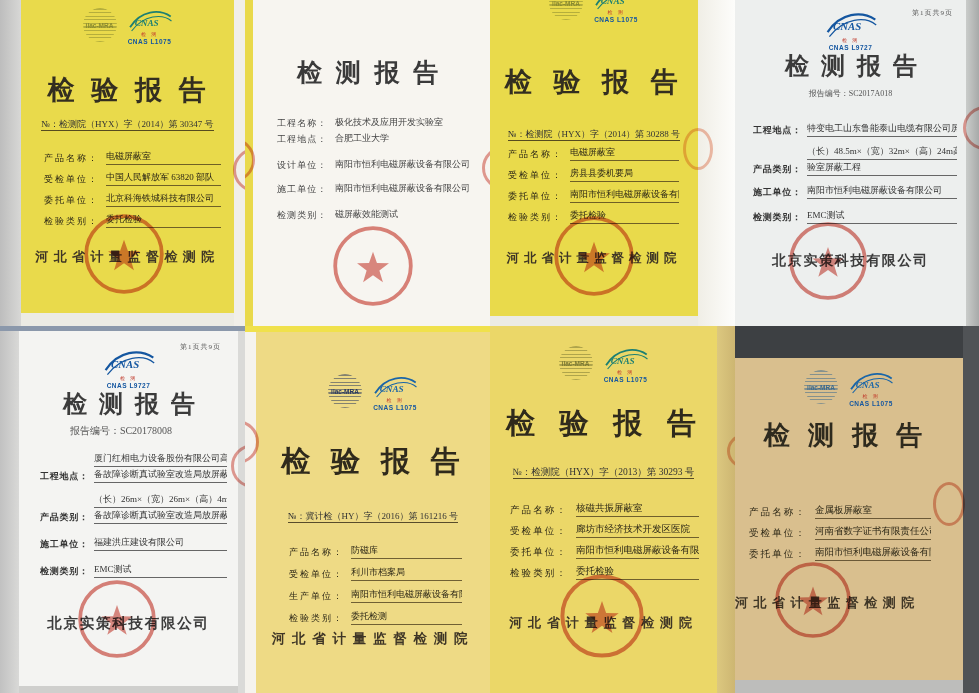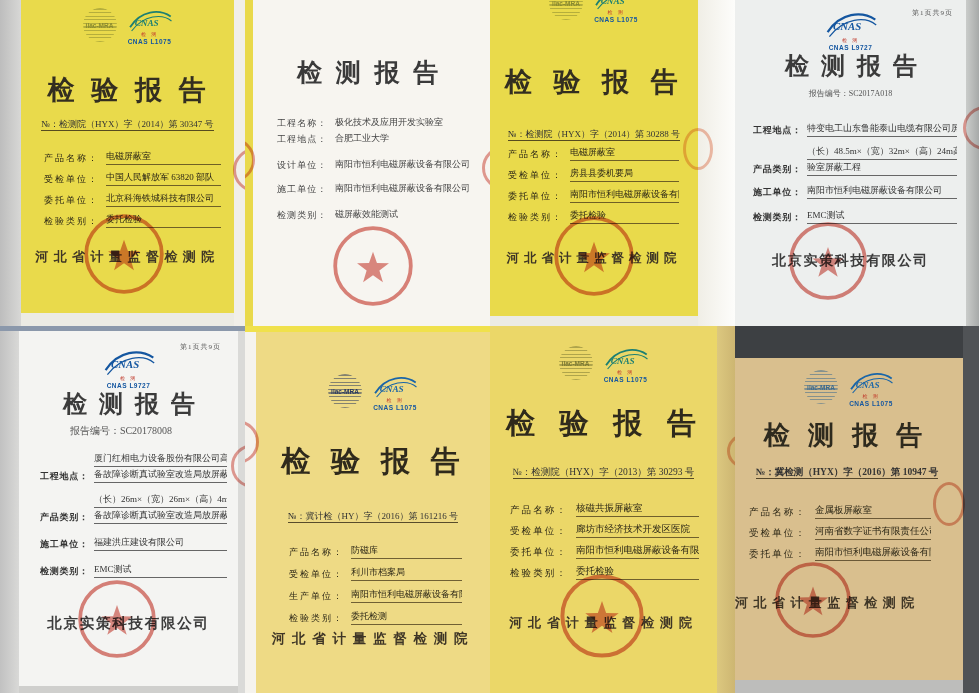--- a/index.html
+++ b/index.html
@@ -507,21 +507,20 @@
         <svg class="cnas-svg" viewBox="0 0 60 32">
             <path d="M4 24 C18 2 42 0 57 10" fill="none" stroke="currentColor" stroke-width="2.4"></path>
             <path d="M6 29 C22 8 46 6 58 16" fill="none" stroke="currentColor" stroke-width="1.4"></path>
             <text x="10" y="22" font-size="12" font-weight="bold" font-style="italic" fill="currentColor">CNAS</text>
           </svg>
         <div class="cnas-mark">检 测</div>
         <div class="cnas-cap">CNAS L1075</div>
       </div>
     </div>
     <div class="title">检测报告</div>
-    <div class="number"><span class="nu">№：冀检测（HYX）字（2016）第 10947 号</span></div>
     <div class="fields">
       <div class="frow">
           <span class="flabel">产品名称：</span>
           <span class="fvalue">金属板屏蔽室</span>
         </div>
       <div class="frow">
           <span class="flabel">受检单位：</span>
           <span class="fvalue">河南省数字证书有限责任公司</span>
         </div>
       <div class="frow">

